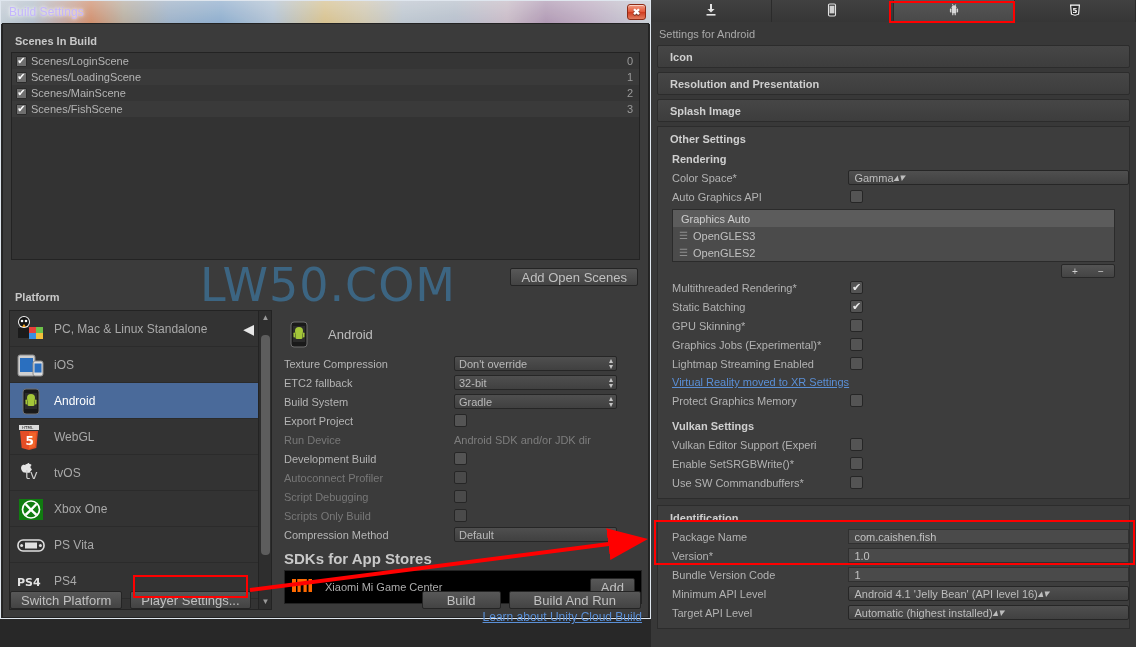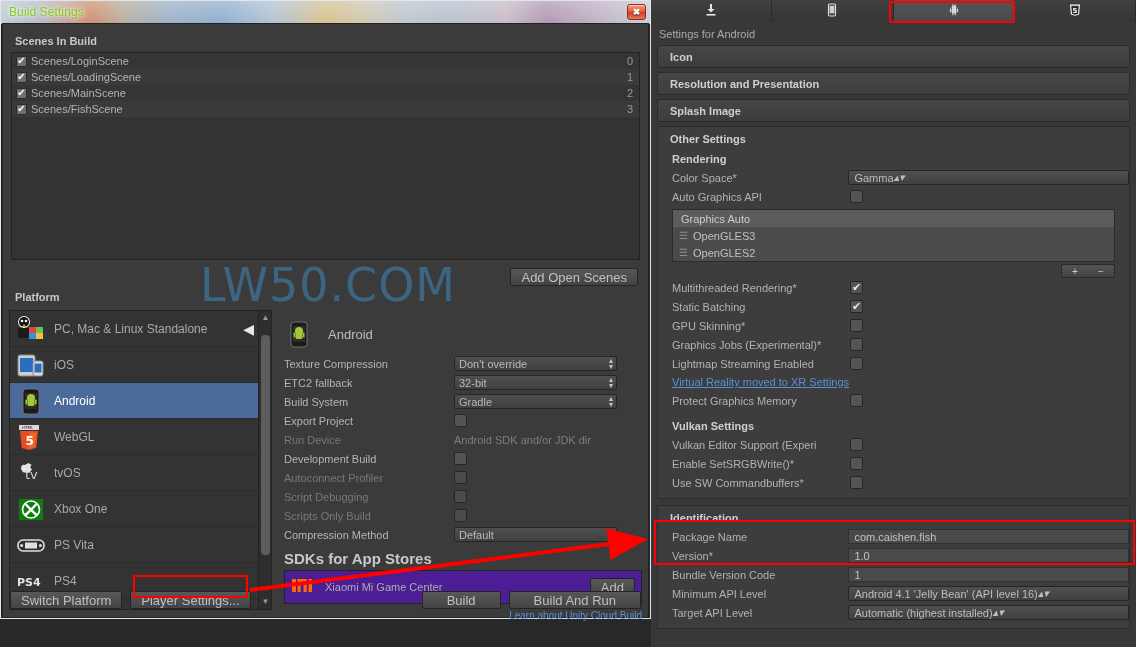--- a/index.html
+++ b/index.html
@@ -33,21 +33,21 @@
   .window{
     position:absolute; left:0; top:0; width:651px; height:619px;
     border:1px solid #dfe6ee;
     background:transparent;
   }
   .titlebar{
     position:absolute; left:0; top:0; width:649px; height:22px;
     display:flex; align-items:center;
   }
   .win-title{
-    margin-left:8px; font-size:12px; color:#84cc16;
+    margin-left:8px; font-size:12px; color:#c4b5fd;
     text-shadow:0 0 3px rgba(255,255,255,.9), 0 0 6px rgba(255,255,255,.8);
     letter-spacing:.1px;
   }
   .close-btn{
     position:absolute; right:4px; top:3px; width:19px; height:16px;
     border-radius:3px;
     background:linear-gradient(180deg,#f09d84 0%,#e4583a 48%,#cf3c1f 52%,#e27b5e 100%);
     border:1px solid #8d2b16;
     box-shadow:inset 0 1px 0 rgba(255,255,255,.55);
     display:flex; align-items:center; justify-content:center;
@@ -170,28 +170,28 @@
     width:13px; height:13px; background:#545454;
     border:1px solid #262626; border-radius:2px; cursor:pointer;
     display:inline-flex; align-items:center; justify-content:center;
   }
   .cbox.on::after{ content:"✔"; font-size:11px; color:#e8e8e8; line-height:1; margin-top:-1px;}
   .cbox.dim{ background:#4a4a4a; }
   .valtext{ color:#7d7d7d; font-size:11px; }
 
   .sdk-title{ font-weight:bold; color:#c8c8c8; font-size:15px; margin-top:6px; }
   .sdk-box{
-    margin-top:3px; height:34px; background:#4c1d95; border:1px solid #232323;
+    margin-top:3px; height:34px; background:#000000; border:1px solid #232323;
     display:flex; align-items:center; padding:0 6px;
   }
   .sdk-name{ color:#adadad; font-size:11px; margin-left:12px; }
   .add-btn{ margin-left:auto; }
   .cloud-link{
-    text-align:right; color:#5a8fd6; font-size:10px;
-    margin-top:6px; cursor:pointer;
+    text-align:right; color:#5a8fd6; font-size:12px;
+    text-decoration:underline; margin-top:6px; cursor:pointer;
   }
 
   
   .bottom-bar{
     position:absolute; left:7px; right:7px; bottom:6px; height:22px;
     display:flex; align-items:center;
   }
   .bottom-right{ margin-left:auto; display:flex; gap:8px; }
   .bottom-left{ display:flex; gap:8px; }
   .ubtn.wide{ padding:2px 24px; }

